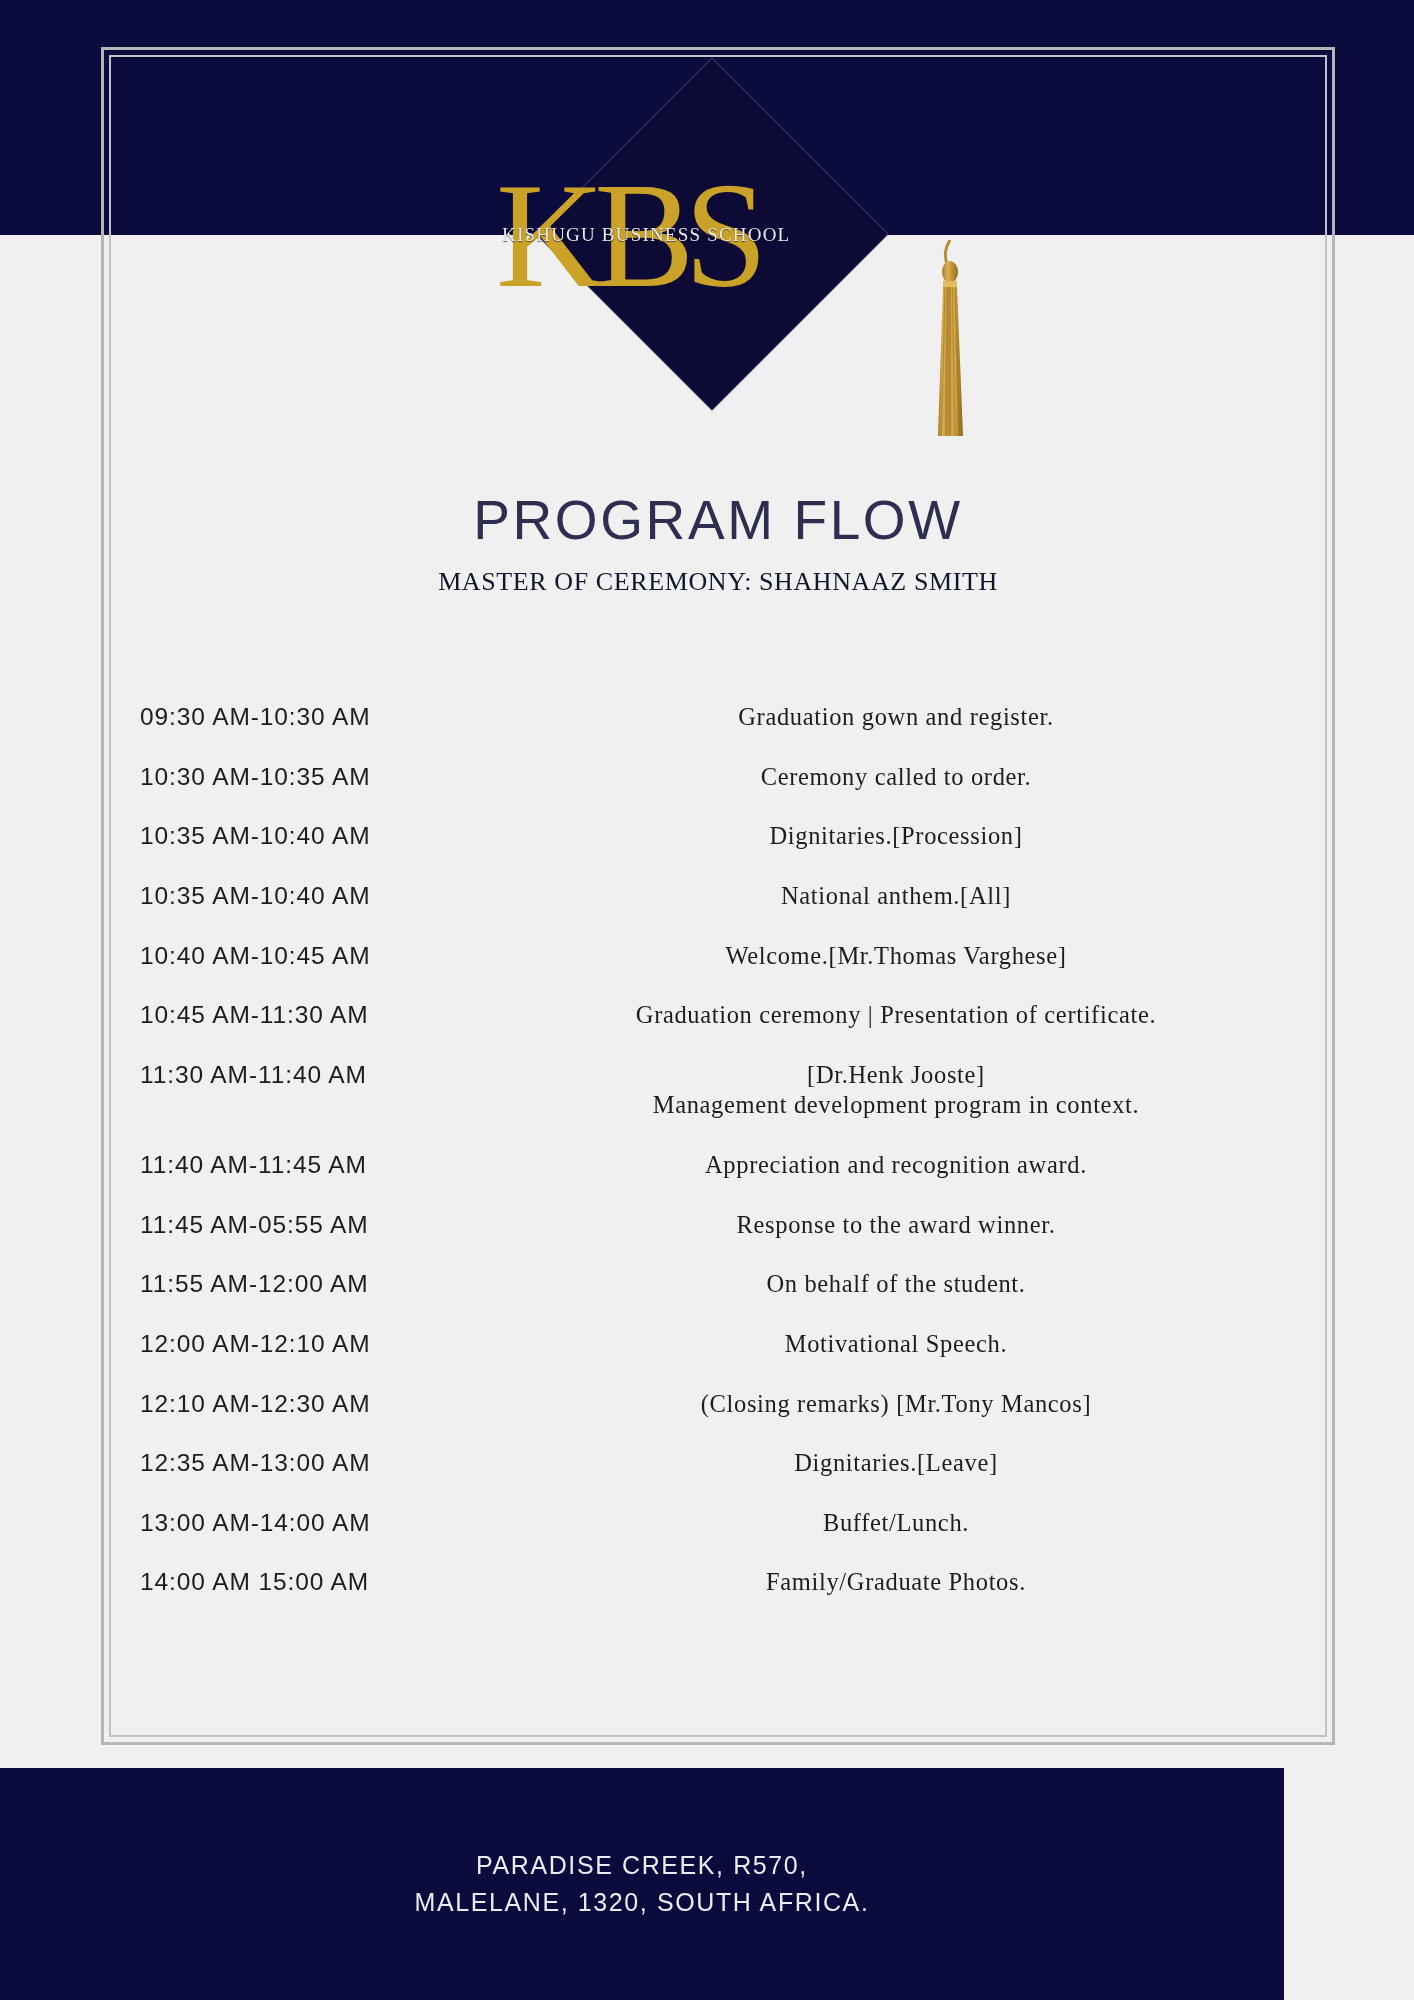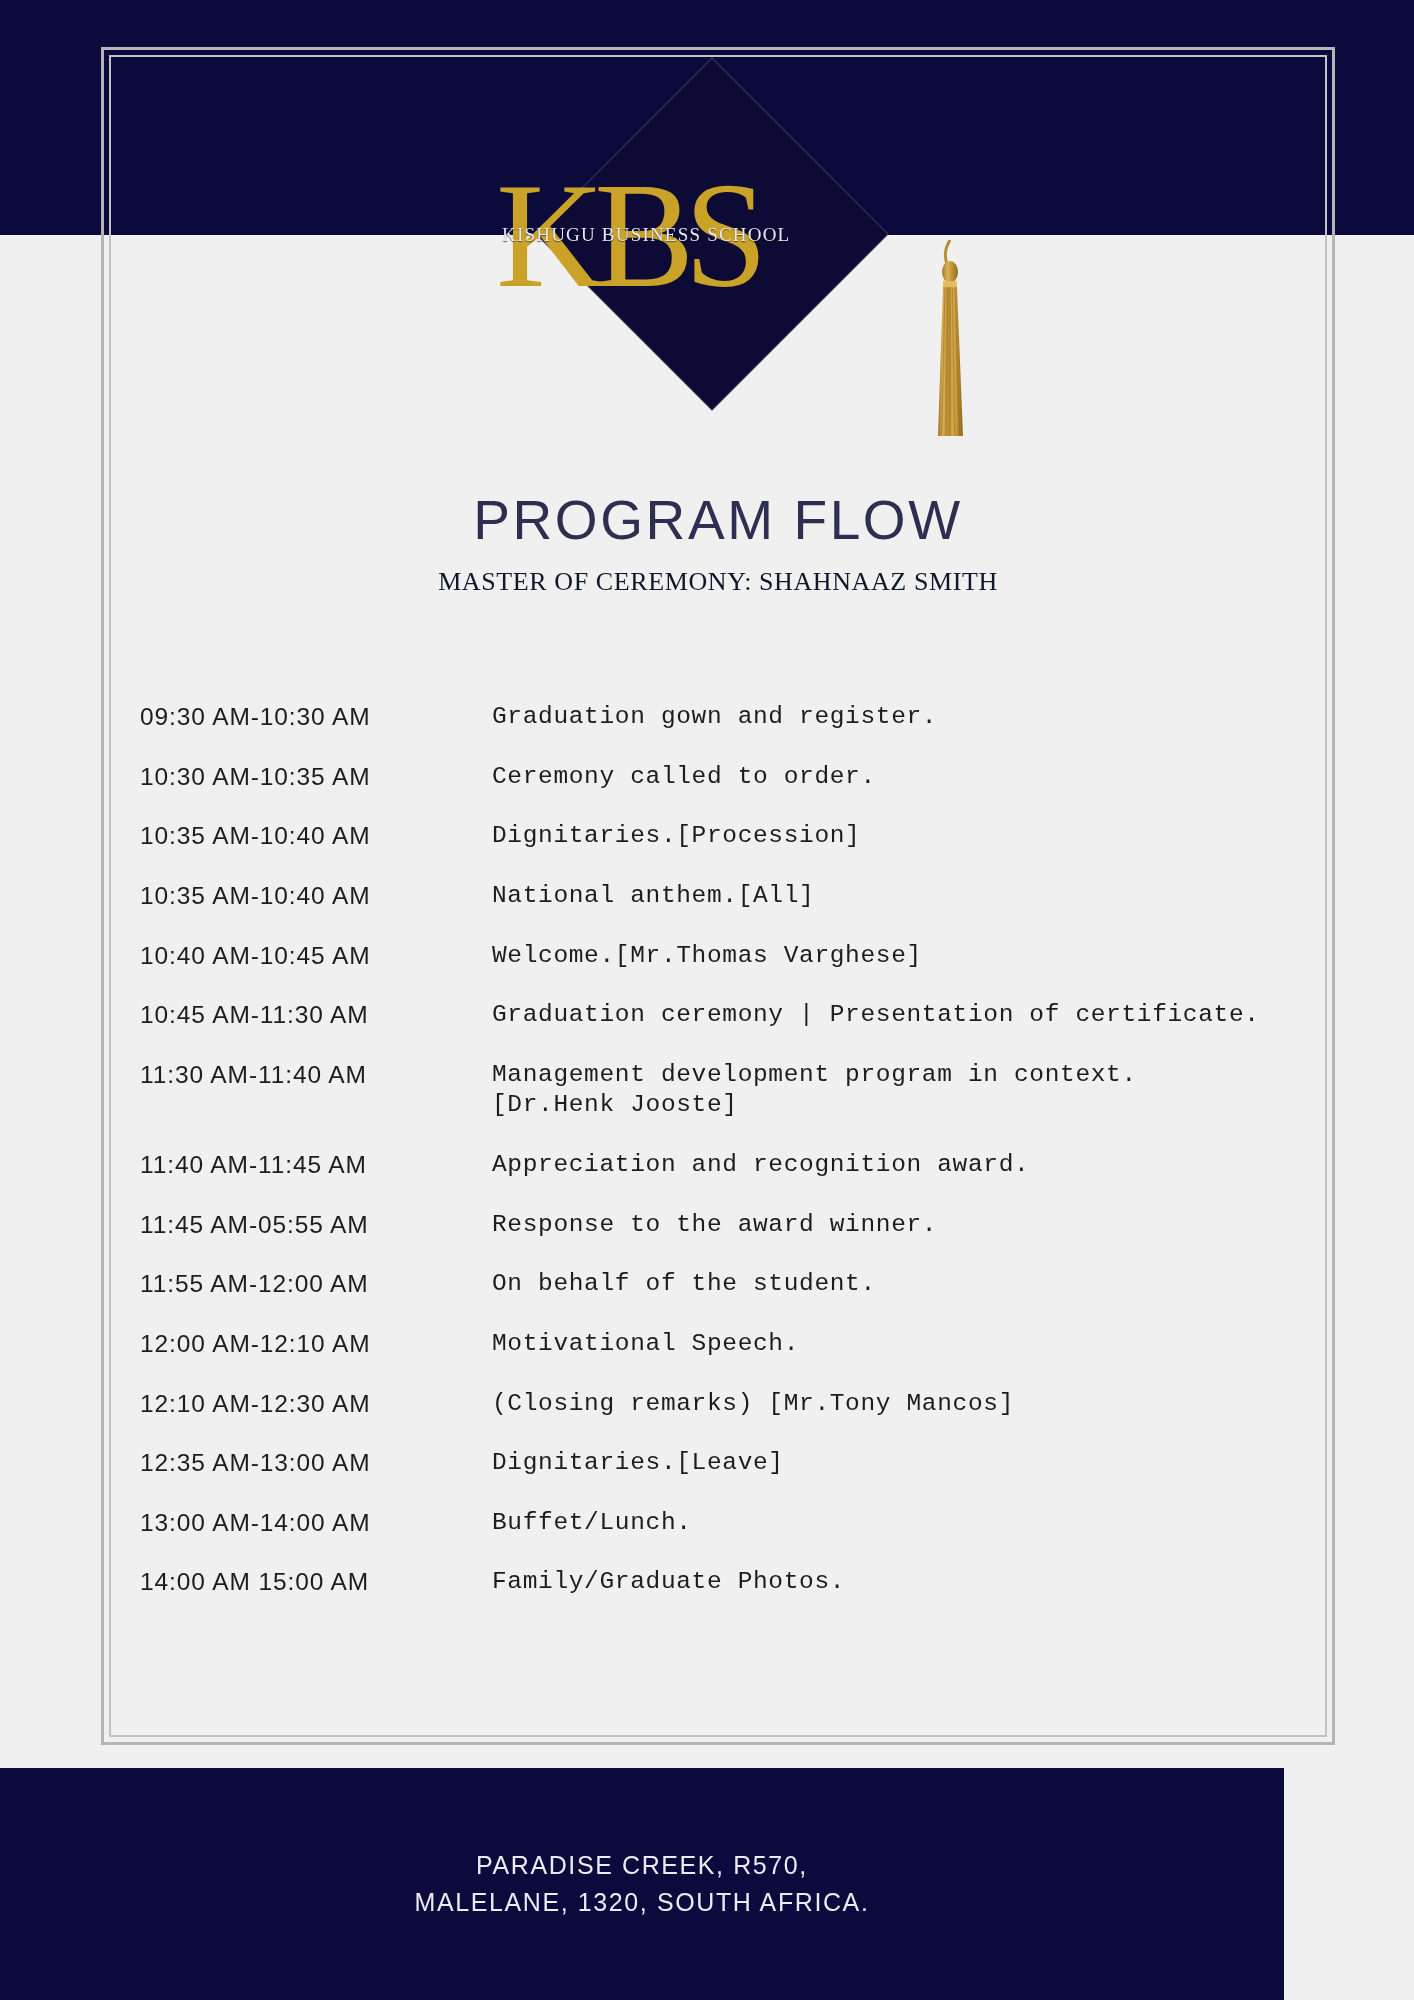--- a/index.html
+++ b/index.html
@@ -208,25 +208,26 @@
     flex: 0 0 352px;
     font-family: "Liberation Sans", sans-serif;
     font-size: 24.5px;
     color: #1d1d1d;
     letter-spacing: 0.9px;
     line-height: 1.25;
     white-space: nowrap;
   }
   .sched-desc {
     flex: 1 1 auto;
-    font-family: Liberation Mono, monospace;
+    font-family: Liberation Serif, serif;
     font-size: 24.5px;
     color: #1d1d1d;
     letter-spacing: 0.65px;
     line-height: 1.25;
+    text-align: center;
   }
   .sched-desc .desc-line { display: block; }
 </style>
 </head>
 <body>
 
 <div id="poster">
 
   <div class="band-top"></div>
 
@@ -323,22 +324,22 @@
       </div>
       <div class="sched-row">
         <div class="sched-time">10:45 AM-11:30 AM</div>
         <div class="sched-desc">
           <span class="desc-line">Graduation ceremony | Presentation of certificate.</span>
         </div>
       </div>
       <div class="sched-row">
         <div class="sched-time">11:30 AM-11:40 AM</div>
         <div class="sched-desc">
+          <span class="desc-line">[Dr.Henk Jooste]</span>
           <span class="desc-line">Management development program in context.</span>
-          <span class="desc-line">[Dr.Henk Jooste]</span>
         </div>
       </div>
       <div class="sched-row">
         <div class="sched-time">11:40 AM-11:45 AM</div>
         <div class="sched-desc">
           <span class="desc-line">Appreciation and recognition award.</span>
         </div>
       </div>
       <div class="sched-row">
         <div class="sched-time">11:45 AM-05:55 AM</div>

